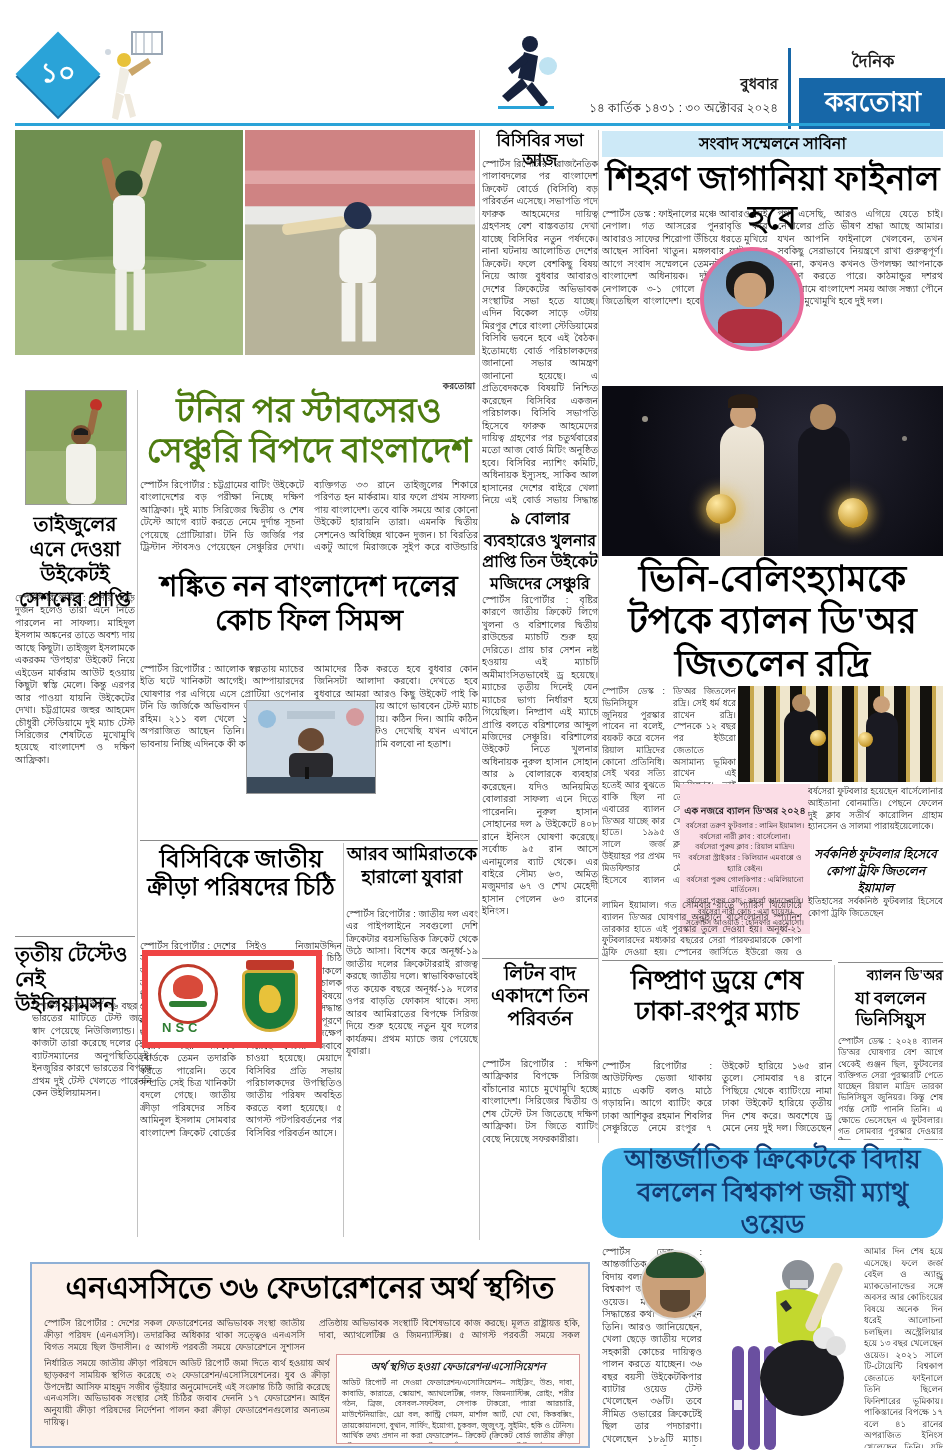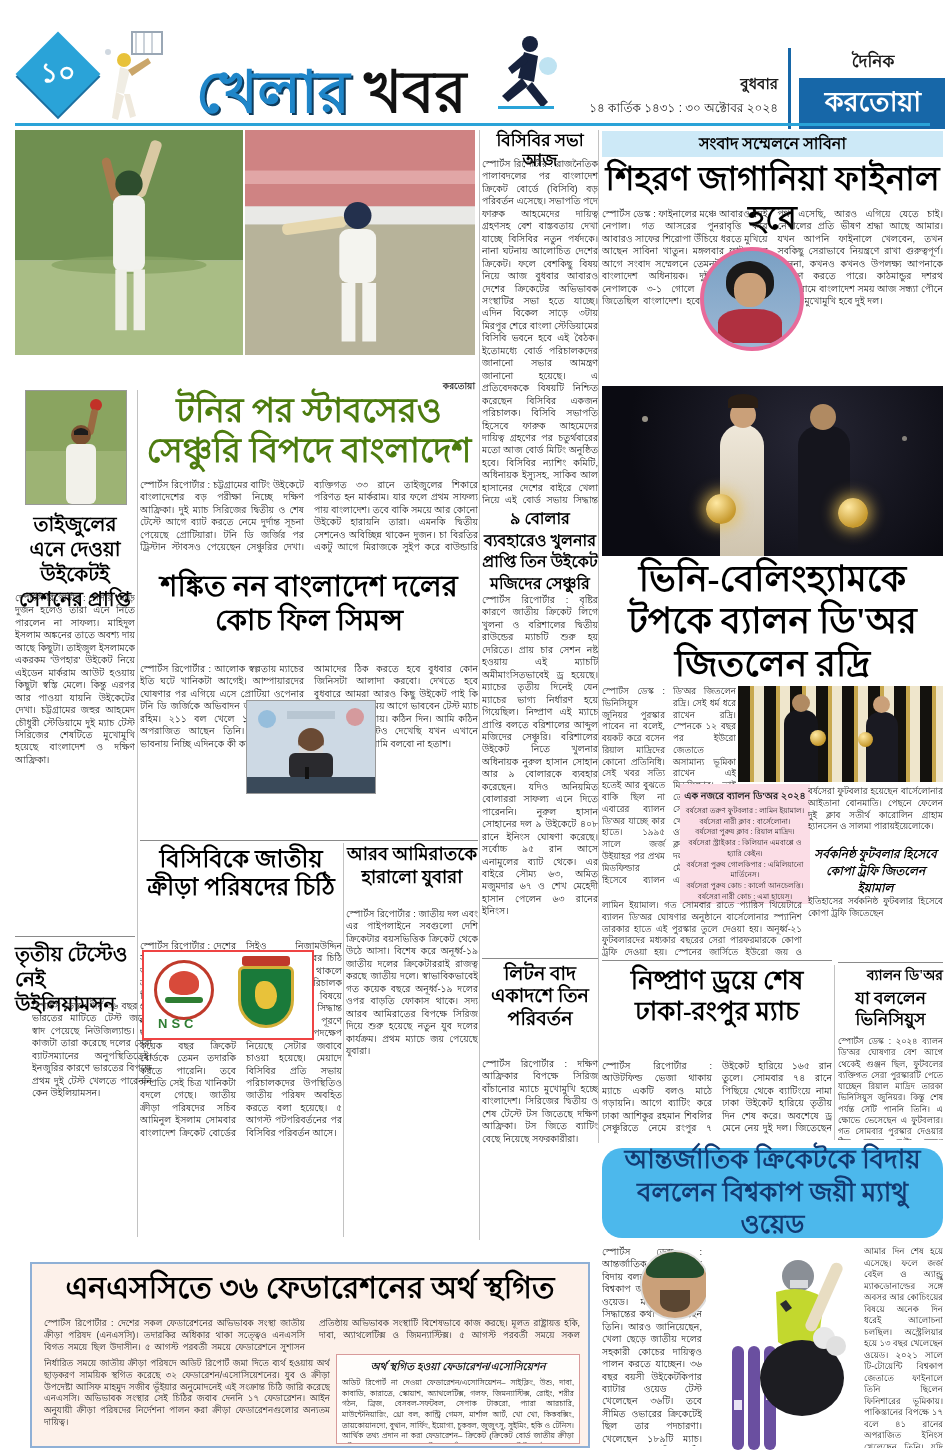--- a/index.html
+++ b/index.html
@@ -8,21 +8,21 @@
   .abs{position:absolute;}
   .hl{font-weight:800;text-align:center;color:#000;font-family:"Liberation Serif","DejaVu Serif",serif;line-height:1.18;}
   .bt{font-size:9.3px;line-height:1.34;text-align:justify;color:#222;overflow:hidden;}
   .c2{column-count:2;column-gap:10px;}
   .vr{position:absolute;width:1px;background:#c2c2c2;}
   .hr{position:absolute;height:1px;background:#8a8a8a;}
   .photo{position:absolute;overflow:hidden;background:#d8d8d8;}
   .cap{font-size:10px;font-weight:bold;color:#111;line-height:1.35;}
   .kicker{background:#cde9f7;text-align:center;font-weight:800;font-size:16px;
           font-family:"Liberation Serif","DejaVu Serif",serif;line-height:26px;color:#000;}
-  .pinkbox{background:#fbdde6;padding:5px 4px;overflow:hidden;}
+  .pinkbox{background:#fbdde6;padding:20px 4px;overflow:hidden;}
   .pinkbox .ttl{font-weight:800;font-size:9.5px;text-align:center;margin-bottom:2px;}
   .pinkbox .itm{font-size:7.4px;line-height:1.45;text-align:center;}
   .bluebox{background:#4cb8ec;border-radius:20px;color:#123a73;font-weight:800;text-align:center;
            font-family:"Liberation Serif","DejaVu Serif",serif;}
   .botbox{border:2px solid #8fb0d6;background:#fdf1ea;}
   .fedbox{border:1px solid #d89a9a;background:#fffdfb;padding:4px 5px;overflow:hidden;}
   .fedbox .ttl{font-weight:800;font-style:italic;font-size:10.5px;text-align:center;margin-bottom:2px;}
   .fedbox .bd{font-size:7.6px;line-height:1.4;text-align:justify;}
   .credit{position:absolute;right:0;bottom:0;font-size:9px;font-weight:bold;color:#333;}
   .circle{border-radius:50%;overflow:hidden;}
@@ -42,24 +42,20 @@
     <line x1="58" y1="2" x2="58" y2="24" stroke="#9aa7b5" stroke-width="1"></line>
     <line x1="66" y1="2" x2="66" y2="24" stroke="#9aa7b5" stroke-width="1"></line>
     <circle cx="38" cy="30" r="7" fill="#e8c23a"></circle>
     <path d="M34 37 L30 62 L38 64 L44 40 Z" fill="#f0ede4"></path>
     <path d="M42 40 L62 28 L65 33 L46 46 Z" fill="#caa66a"></path>
     <path d="M30 62 L26 88 L32 90 L38 66 Z" fill="#efe9dd"></path>
     <path d="M38 64 L44 88 L50 86 L44 64 Z" fill="#efe9dd"></path>
     <circle cx="22" cy="22" r="3" fill="#d0d8e0"></circle>
   </svg>
 
-  <div class="abs" style="left:196px;top:48px;width:300px;">
-    <span style="font-family:'Liberation Serif','DejaVu Serif',serif;font-weight:800;font-size:58px;color:#1f86c9;text-shadow:2px 2px 0 #0e3c5e;">খেলার</span>
-    <span style="font-family:'Liberation Serif','DejaVu Serif',serif;font-weight:800;font-size:58px;color:#111;margin-left:10px;">খবর</span>
-  </div>
 
   <svg class="abs" style="left:478px;top:32px;" width="90" height="92" viewBox="0 0 90 92">
     <circle cx="52" cy="12" r="8" fill="#17223d"></circle>
     <path d="M46 20 L60 24 L56 50 L40 46 Z" fill="#17223d"></path>
     <path d="M44 46 L24 64 L30 70 L50 54 Z" fill="#17223d"></path>
     <path d="M54 50 L70 70 L64 76 L48 56 Z" fill="#17223d"></path>
     <path d="M46 22 L30 36 L34 42 L50 30 Z" fill="#17223d"></path>
     <circle cx="70" cy="34" r="9" fill="#bfe3f2"></circle>
     <rect x="20" y="74" width="56" height="3" fill="#2aa3d8"></rect>
   </svg>
@@ -145,21 +141,21 @@
       <path d="M52 44 Q64 56 76 44 L76 52 L52 52 Z" fill="#d8d8d8"></path>
       <rect x="42" y="52" width="44" height="26" rx="6" fill="#2a2a2e"></rect>
       <rect y="76" width="128" height="16" fill="#3a4a5a"></rect>
       <rect x="58" y="66" width="4" height="12" fill="#111"></rect>
     </svg>
   </div>
 
   <div class="hr" style="left:140px;top:840px;width:338px;"></div>
   <div class="abs hl" style="left:140px;top:845px;width:202px;font-size:24px;">বিসিবিকে জাতীয় ক্রীড়া পরিষদের চিঠি</div>
   <div class="abs bt c2" style="left:140px;top:940px;width:202px;height:296px;">স্পোর্টস রিপোর্টার : দেশের সকল ফেডারেশনের অভিভাবক সংস্থা জাতীয় ক্রীড়া পরিষদ। বাংলাদেশ ক্রিকেট বোর্ড (বিসিবি) অন্য সব ফেডারেশনের মতো একটি সংস্থা হলেও জাতীয় ক্রীড়া পরিষদ বেশ কয়েক বছর ক্রিকেট বোর্ডকে তেমন তদারকি করতে পারেনি। তবে সম্প্রতি সেই চিত্র খানিকটা বদলে গেছে। জাতীয় ক্রীড়া পরিষদের সচিব আমিনুল ইসলাম সোমবার বাংলাদেশ ক্রিকেট বোর্ডের সিইও নিজামউদ্দিন চৌধুরী সুজন বরাবর চিঠি দিয়েছেন। থাকলে সাম্প্রতিক পরিচালক পদত্যাগের বিষয়ে পরিচালনা পর্ষদ সিদ্ধান্ত নেয়। শূন্য পদ পূরণে বিসিবি কি পদক্ষেপ নিয়েছে সেটার জবাবে চাওয়া হয়েছে। মেয়াদে বিসিবির প্রতি সভায় পরিচালকদের উপস্থিতিও জাতীয় পরিষদ অবহিত করতে বলা হয়েছে। ৫ আগস্ট পটপরিবর্তনের পর বিসিবির পরিবর্তন আসে।</div>
-  <div class="photo" style="left:142px;top:950px;width:168px;height:86px;background:#fff;border:2px solid #ef4444;">
+  <div class="photo" style="left:142px;top:950px;width:168px;height:86px;background:#fff;border:6px solid #ef4444;">
     <div class="abs circle" style="left:10px;top:8px;width:54px;height:54px;border:3px solid #c03a2b;background:#fff;">
       <div class="abs" style="left:12px;top:8px;width:30px;height:24px;background:#d84a3a;border-radius:50% 50% 40% 40%;"></div>
       <div class="abs" style="left:8px;top:34px;width:38px;height:6px;background:#2e7d32;border-radius:3px;"></div>
     </div>
     <div class="abs" style="left:14px;top:64px;font-weight:800;color:#2e7d32;font-size:13px;letter-spacing:4px;">NSC</div>
     <div class="abs" style="left:92px;top:4px;width:60px;height:76px;">
       <div class="abs" style="left:6px;top:0;width:48px;height:10px;background:#c0392b;border-radius:3px;"></div>
       <div class="abs" style="left:2px;top:10px;width:56px;height:62px;background:#1a7a3a;border:3px solid #d4af37;border-radius:6px 6px 28px 28px;box-sizing:border-box;">
         <div class="abs" style="left:14px;top:12px;width:22px;height:28px;background:#e8c23a;border-radius:40% 60% 50% 50%;"></div>
       </div>

